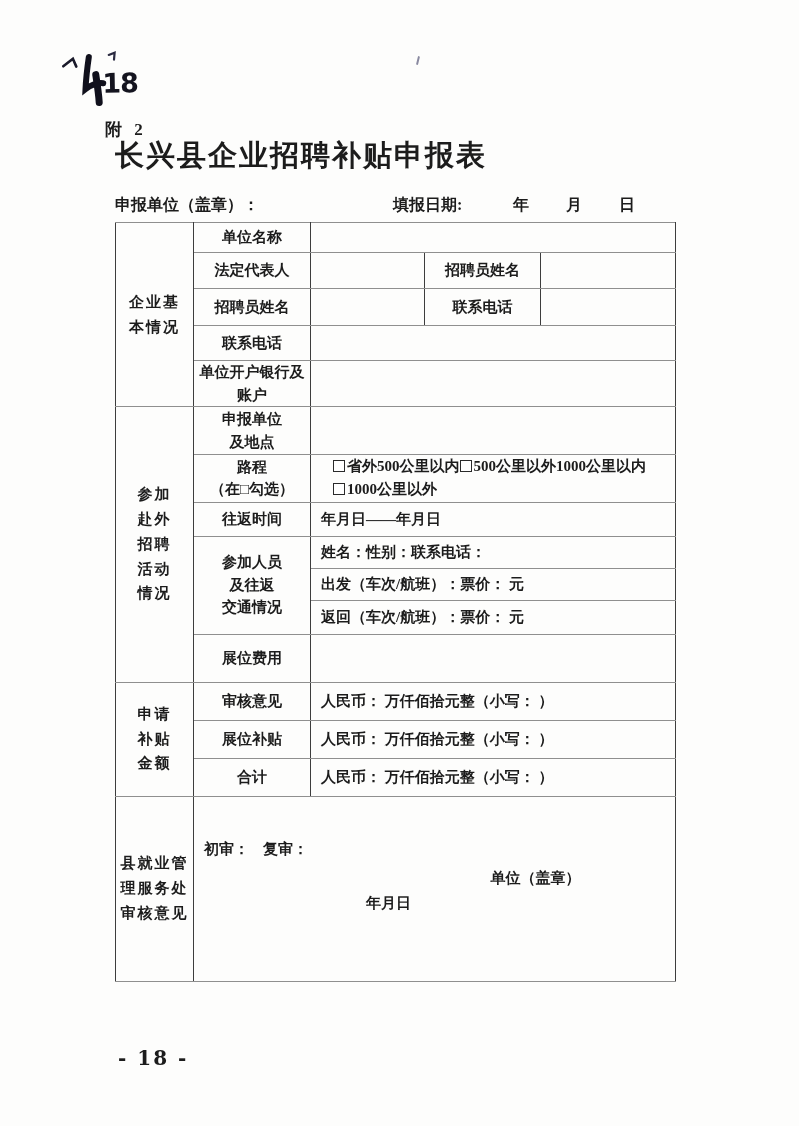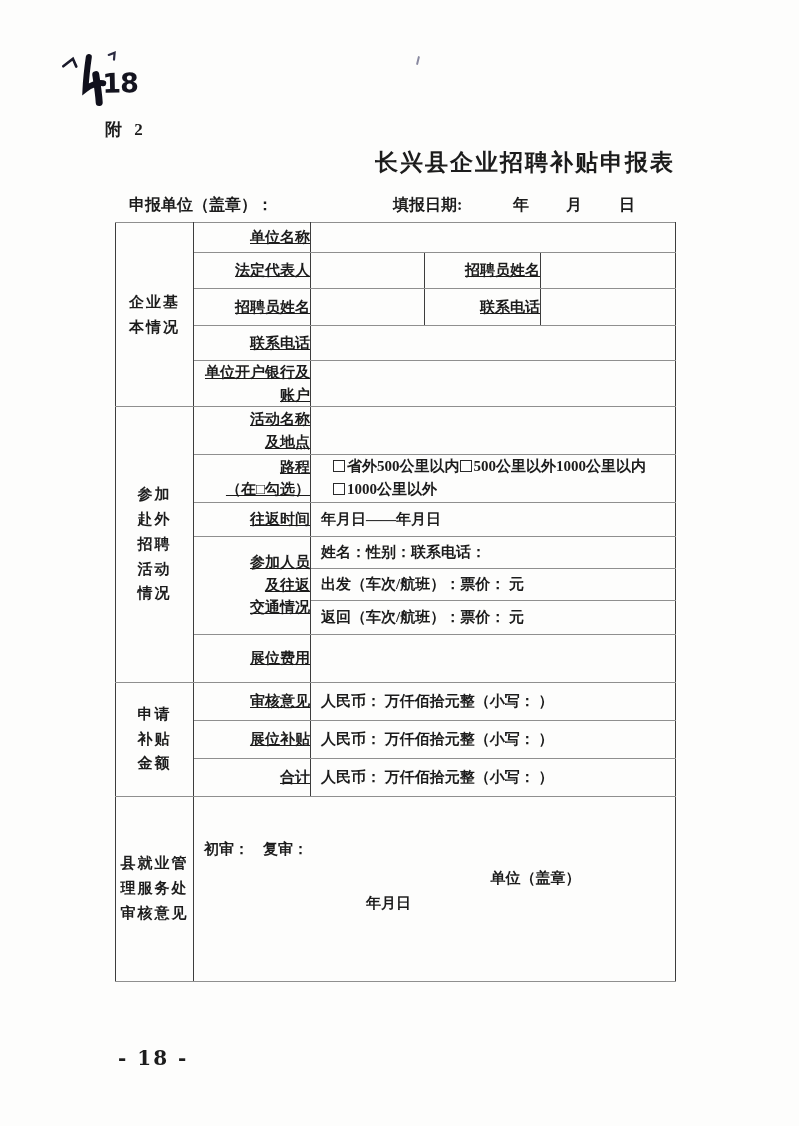--- a/index.html
+++ b/index.html
@@ -53,39 +53,39 @@
     top: 110px;
     font-size: 17px;
     font-weight: 700;
     letter-spacing: 4px;
     margin-top: 8px;
   }
 
   .doc-title {
     position: absolute;
     left: 115px;
-    top: 147px;
+    top: 136px;
     width: 560px;
-    text-align: right;
-    font-size: 23px;
+    text-align: left;
+    font-size: 29px;
     font-weight: 800;
     letter-spacing: 2px;
   }
 
   .form-header {
     position: absolute;
     left: 115px;
     top: 195px;
     width: 560px;
     height: 26px;
     font-size: 16px;
     font-weight: 700;
   }
   .form-header span { position: absolute; white-space: nowrap; }
-  .fh-declaring { left: 14px; }
+  .fh-declaring { left: 0; }
   .fh-date      { left: 278px; }
   .fh-year      { left: 398px; }
   .fh-month     { left: 451px; }
   .fh-day       { left: 504px; }
 
   
   table.form-table {
     position: absolute;
     left: 115px;
     top: 222px;
@@ -104,25 +104,24 @@
   }
   table.form-table { border: 1.5px solid #2c2c2c; }
   td.sec {
     text-align: center;
     font-weight: 700;
     white-space: pre-line;
     line-height: 1.65;
     letter-spacing: 2px;
   }
   td.lbl {
-    text-align: right;
+    text-align: center;
     font-weight: 700;
     white-space: pre-line;
     line-height: 1.5;
-    text-decoration: underline;
   }
   td.val { font-weight: 600; padding-left: 10px; }
   td.sub-lbl { border-left: 1.5px solid #242424; border-right: 1.5px solid #242424; }
   .indent55 { padding-left: 55px; }
 
   .checkbox-line { line-height: 1.55; padding-left: 12px; }
   .checkbox-box {
     display: inline-block;
     width: 12px;
     height: 12px;
@@ -217,21 +216,21 @@
 账户</td>
       <td class="val" colspan="3"></td>
     </tr>
 
     <tr style="height:48px">
       <td class="sec" rowspan="7">参加
 赴外
 招聘
 活动
 情况</td>
-      <td class="lbl">活动名称
+      <td class="lbl">申报单位
 及地点</td>
       <td class="val" colspan="3"></td>
     </tr>
     <tr style="height:46px">
       <td class="lbl">路程
 （在□勾选）</td>
       <td class="val" colspan="3">
         <div class="checkbox-line">
           <span class="checkbox-box"></span><span>省外500公里以内</span><span class="checkbox-box"></span><span>500公里以外1000公里以内</span>
         </div>

